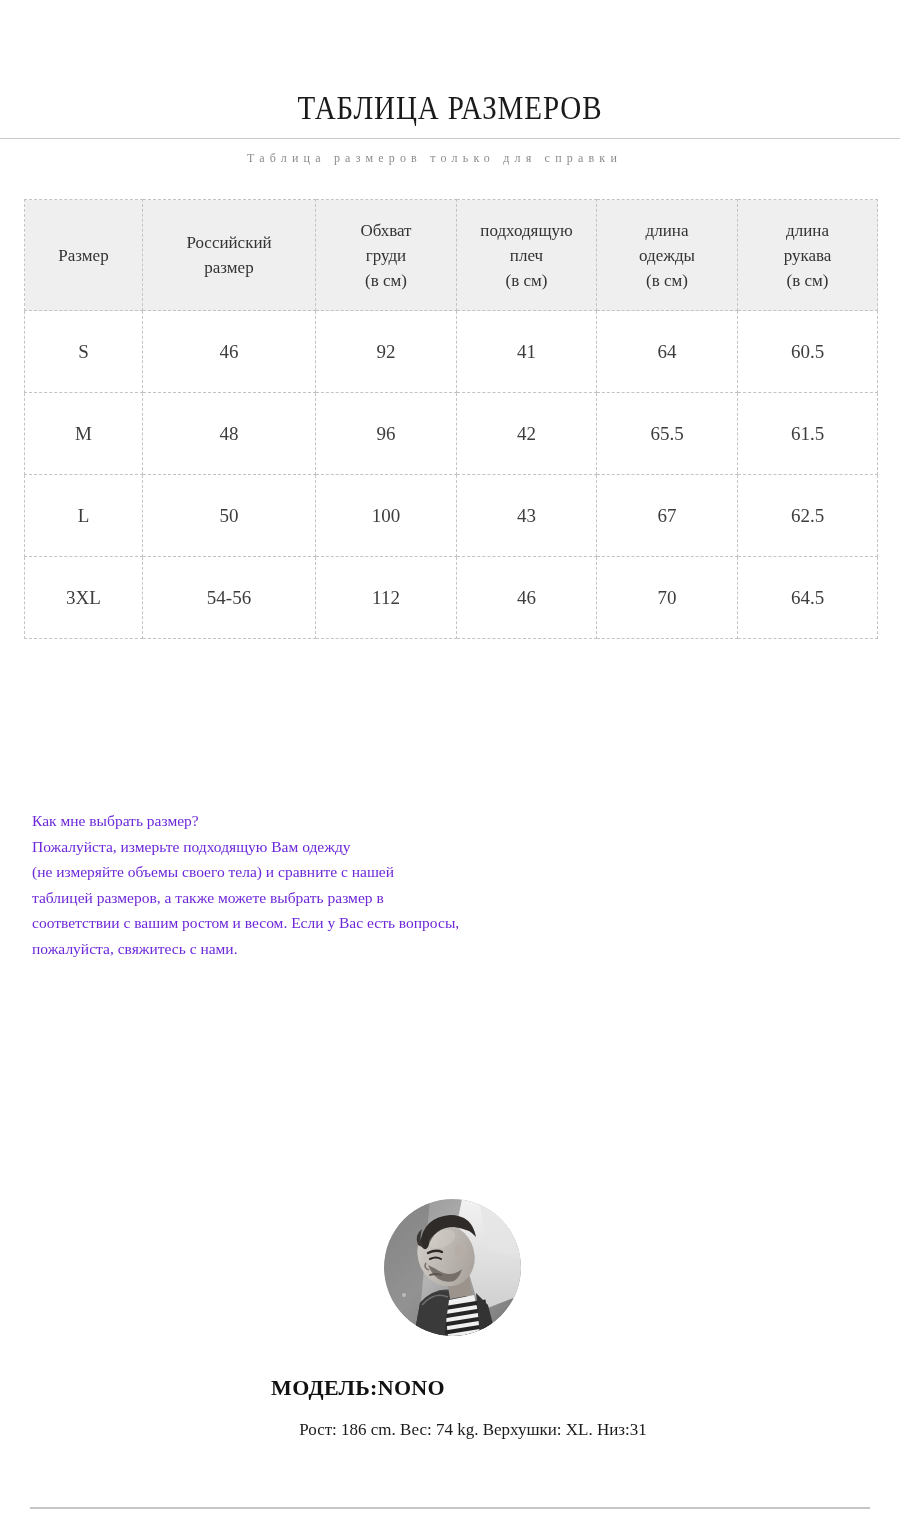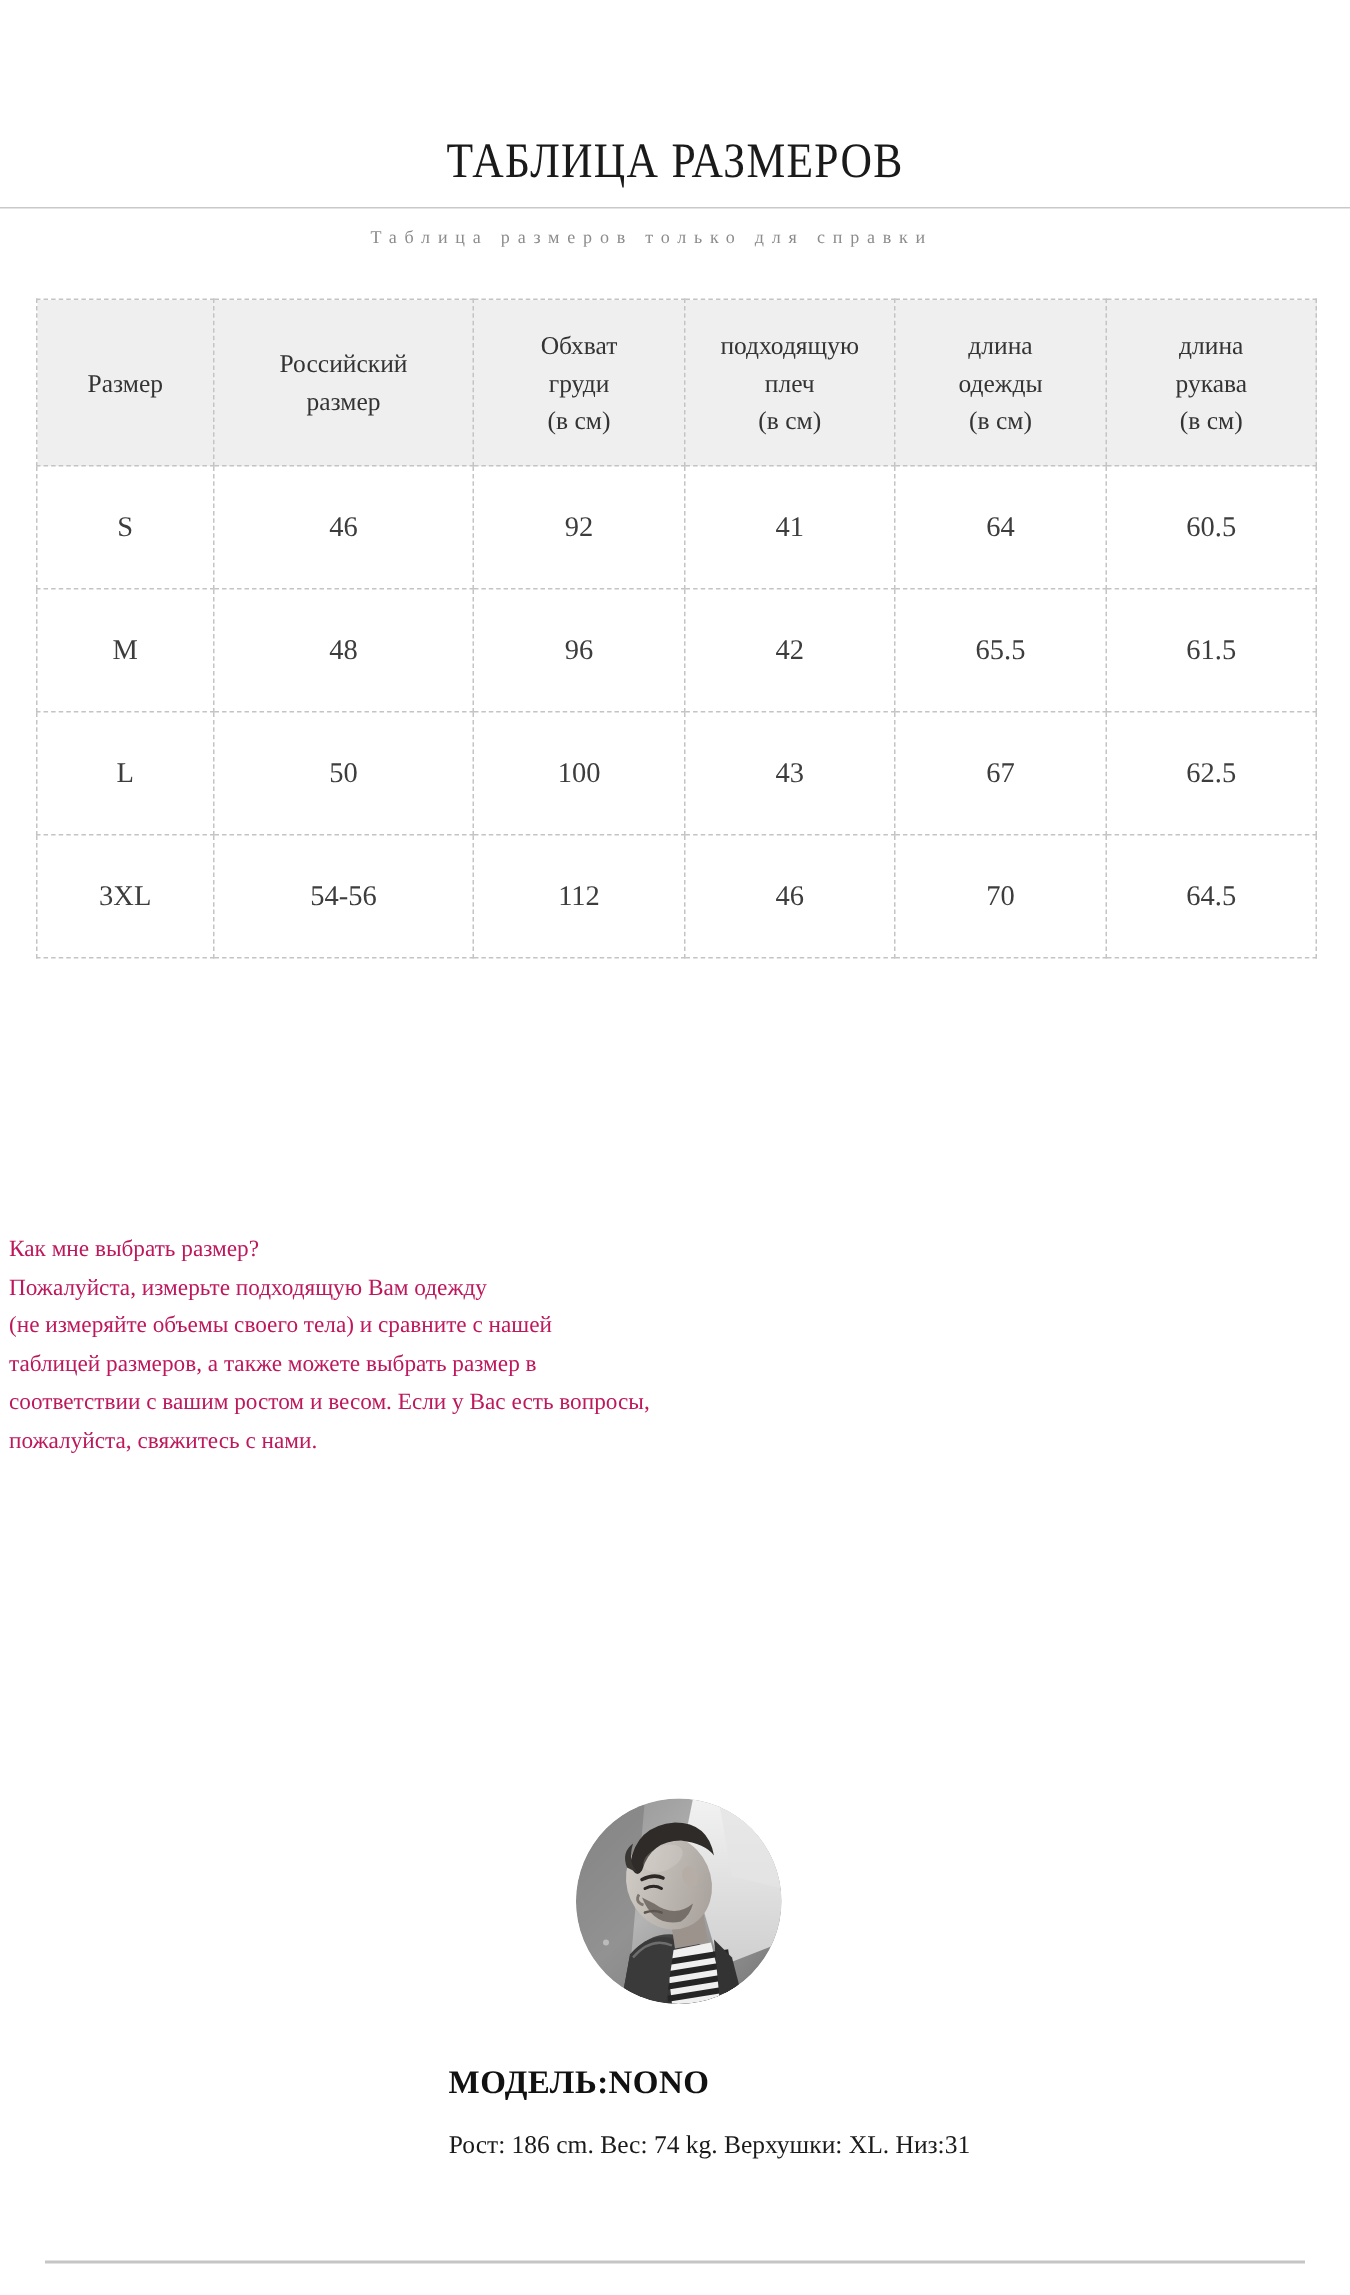--- a/index.html
+++ b/index.html
@@ -83,28 +83,27 @@
   .col-size     { width: 118px; }
   .col-ru       { width: 173px; }
   .col-chest    { width: 141px; }
   .col-shoulder { width: 140px; }
   .col-length   { width: 141px; }
   .col-sleeve   { width: 140px; }
 
   
   .guide-text {
     position: absolute;
-    left: 6px;
+    left: 32px;
     top: 808px;
     width: 620px;
     font-size: 15.5px;
     line-height: 25.5px;
-    color: #be185d;
+    color: #6d28d9;
     white-space: pre-line;
-    margin-top: 12px;
   }
 
   
   .model-photo {
     position: absolute;
     left: 384px;
     top: 1199px;
     width: 137px;
     height: 137px;
     border-radius: 50%;
@@ -116,21 +115,20 @@
   .model-name {
     position: absolute;
     left: 0;
     top: 1375px;
     width: 716px;
     text-align: center;
     font-size: 22px;
     font-weight: 700;
     color: #111111;
     letter-spacing: 0.3px;
-    margin-left: 28px;
   }
   .model-stats {
     position: absolute;
     left: 0;
     top: 1420px;
     width: 900px;
     text-align: center;
     font-size: 17px;
     color: #1a1a1a;
     margin-left: 23px;

